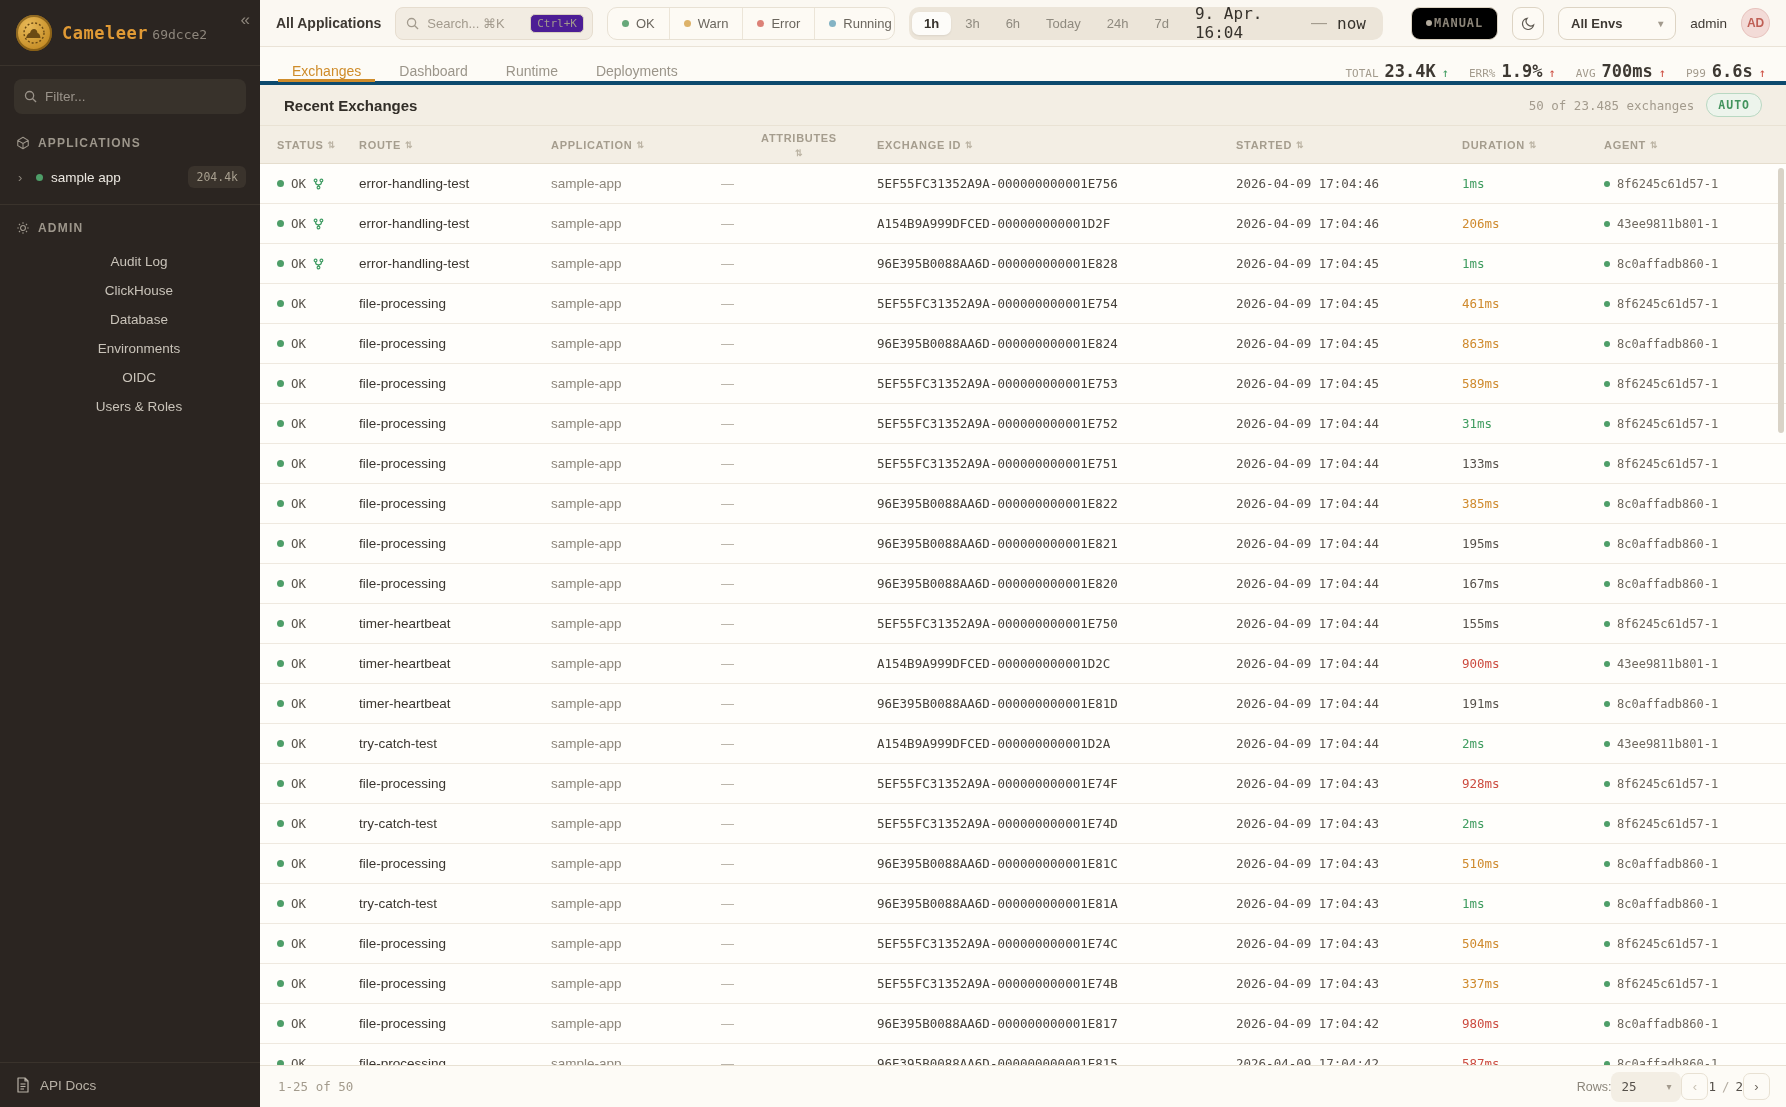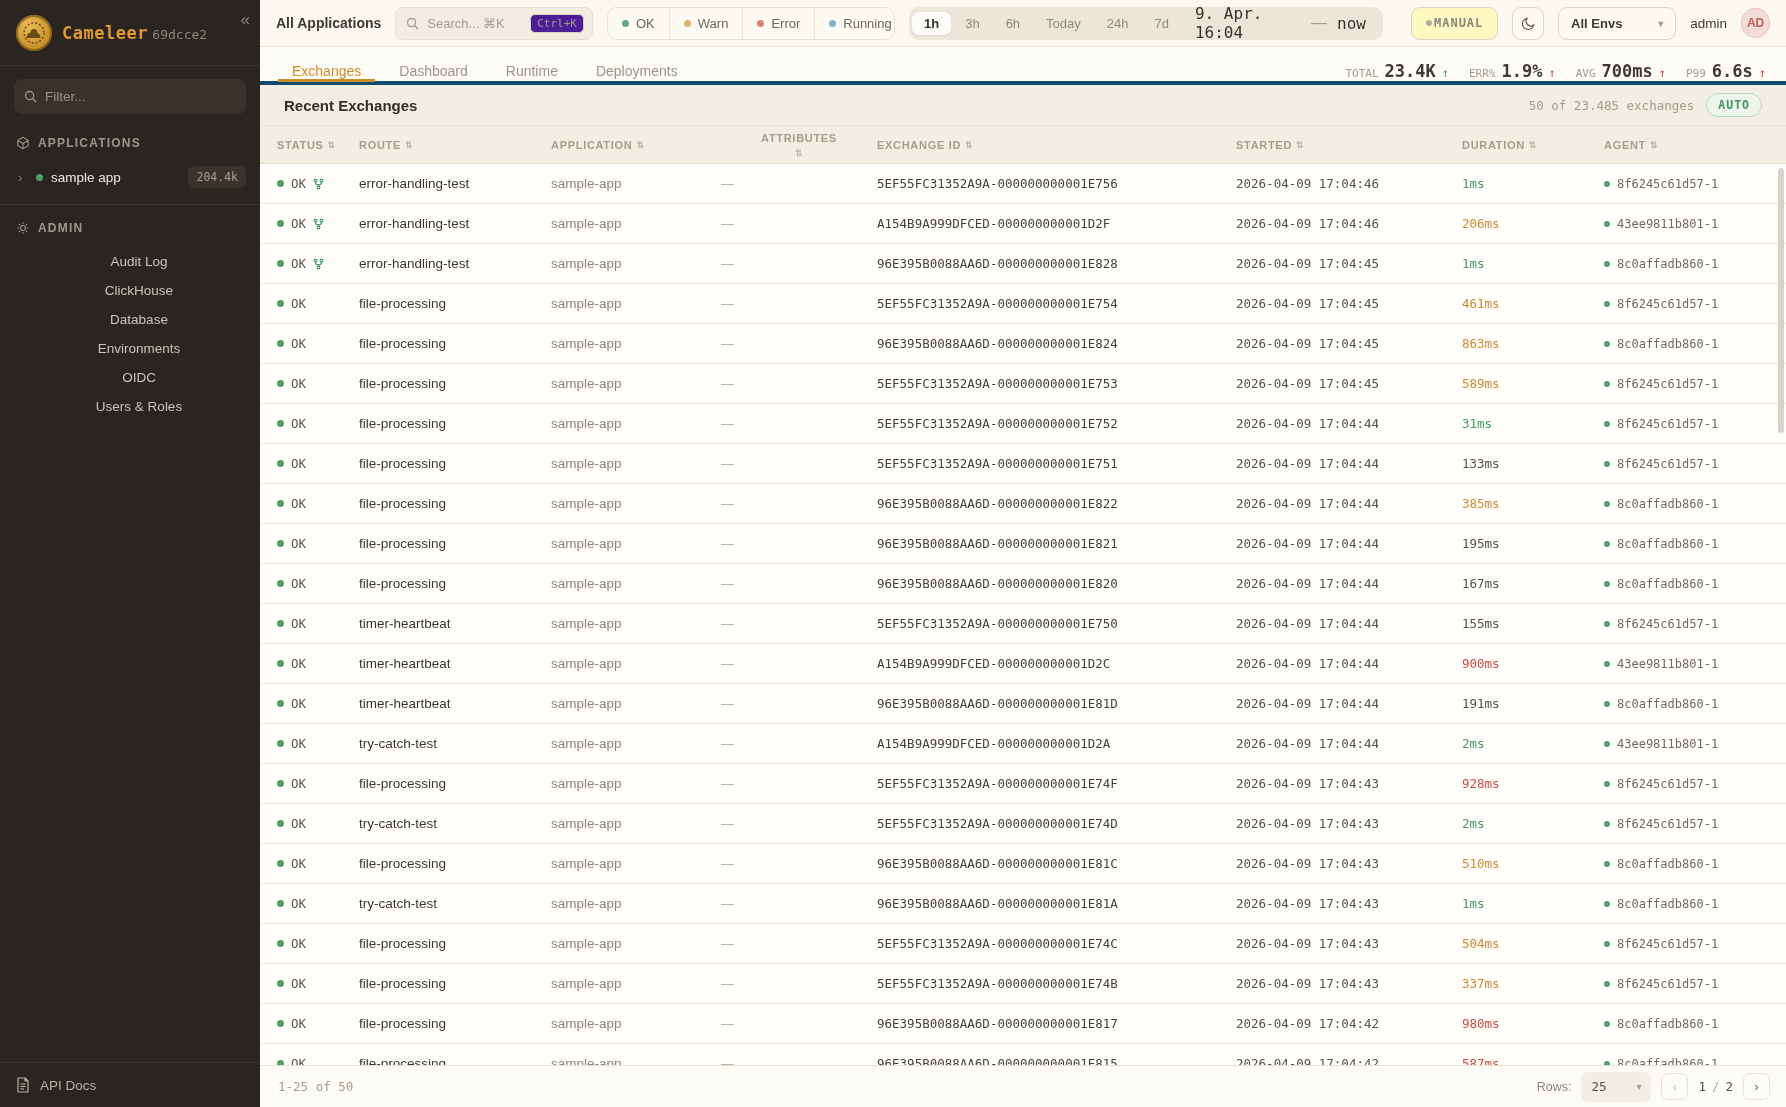--- a/index.html
+++ b/index.html
@@ -60,21 +60,21 @@
   .fdot-ok { background:#67a87a; } .fdot-warn { background:#ddb269; }
   .fdot-error { background:#dc8177; } .fdot-running { background:#84b3c4; }
   .range-group { display:flex; align-items:center; background:#ece5d9; border-radius:10px;
                  padding:3px; height:33px; gap:2px;justify-content:center; }
   .range-btn { font-size:13px; color:#8f8a7f; padding:4px 12px; border-radius:7px; cursor:pointer; white-space:nowrap; }
   .range-btn.active { background:#fdfcf9; color:#36322c; font-weight:bold; box-shadow:0 1px 2px rgba(0,0,0,.08); }
   .range-dates { display:flex; align-items:center; gap:10px; padding:0 14px 0 12px; font-size:16px; }
   .rd-from, .rd-to { color:#36322c; }
   .rd-sep { color:#a29a8d; }
   .tb-spacer { flex:1; }
-  .manual-btn { display:flex; align-items:center; gap:2px; border:1px solid #ddd4c4; background:#fef9c3;
+  .manual-btn { display:flex; align-items:center; gap:2px; border:1px solid #ddd4c4; background:#000000;
                 border-radius:9px; height:33px; padding:0 14px; color:#8b8478; font-size:12px; font-weight:bold;
                 letter-spacing:1px; cursor:pointer; }
   .manual-dot { width:6px; height:6px; border-radius:50%; background:#b3ab9d; }
   .icon-btn { width:33px; height:33px; border:1px solid #ddd4c4; background:#fdfaf4; border-radius:9px;
               display:flex; align-items:center; justify-content:center; color:#5f5a52; font-size:15px; cursor:pointer; }
   .env-select { display:flex; align-items:center; justify-content:space-between; border:1px solid #ddd4c4;
                 background:#fdfaf4; border-radius:9px; height:33px; padding:0 12px; width:122px;
                 font-size:13px; font-weight:bold; color:#3e3933; cursor:pointer; }
   .caret { color:#a29a8d; font-size:10px; }
   .user-name { font-size:13.5px; color:#3e3933; }
@@ -130,21 +130,21 @@
   .cell-agent { display:flex; align-items:center; gap:7px; font-size:12px; color:#6e685f; }
   .agent-dot { width:6px; height:6px; border-radius:50%; background:#4e9e68; }
   .scroll-thumb { position:absolute; right:2px; top:4px; width:6px; height:265px;
                   background:#d9d3c7; border-radius:3px; }
 
   
   .tfooter { height:42px; background:#fdfbf6; border-top:1px solid #e8e1d3; display:flex;
              align-items:center; padding:0 16px 0 18px; flex-shrink:0; margin-top:auto;
              position:absolute; bottom:0; left:0; right:0; }
   .foot-range { font-size:12.5px; color:#a39b8d; }
-  .foot-right { margin-left:auto; display:flex; align-items:center; gap:10px; }
+  .foot-right { margin-left:auto; display:flex; align-items:center; }
   .rows-label { font-size:12.5px; color:#8b857a; }
   .rows-select { display:flex; align-items:center; justify-content:space-between; background:#f3eee4;
                  border-radius:8px; height:30px; padding:0 10px; width:70px; font-size:12.5px;
                  color:#55504a; cursor:pointer; }
   .page-btn { width:27px; height:27px; border:1px solid #e8e1d3; border-radius:7px; background:#fdfbf6;
               display:flex; align-items:center; justify-content:center; font-size:13px; color:#c9c2b4; cursor:pointer; }
   .page-btn.enabled { color:#6e685f; }
   .page-ind { font-size:12.5px; color:#55504a; display:flex; gap:6px; }
   .page-ind .sep { color:#b3aca0; }
 

